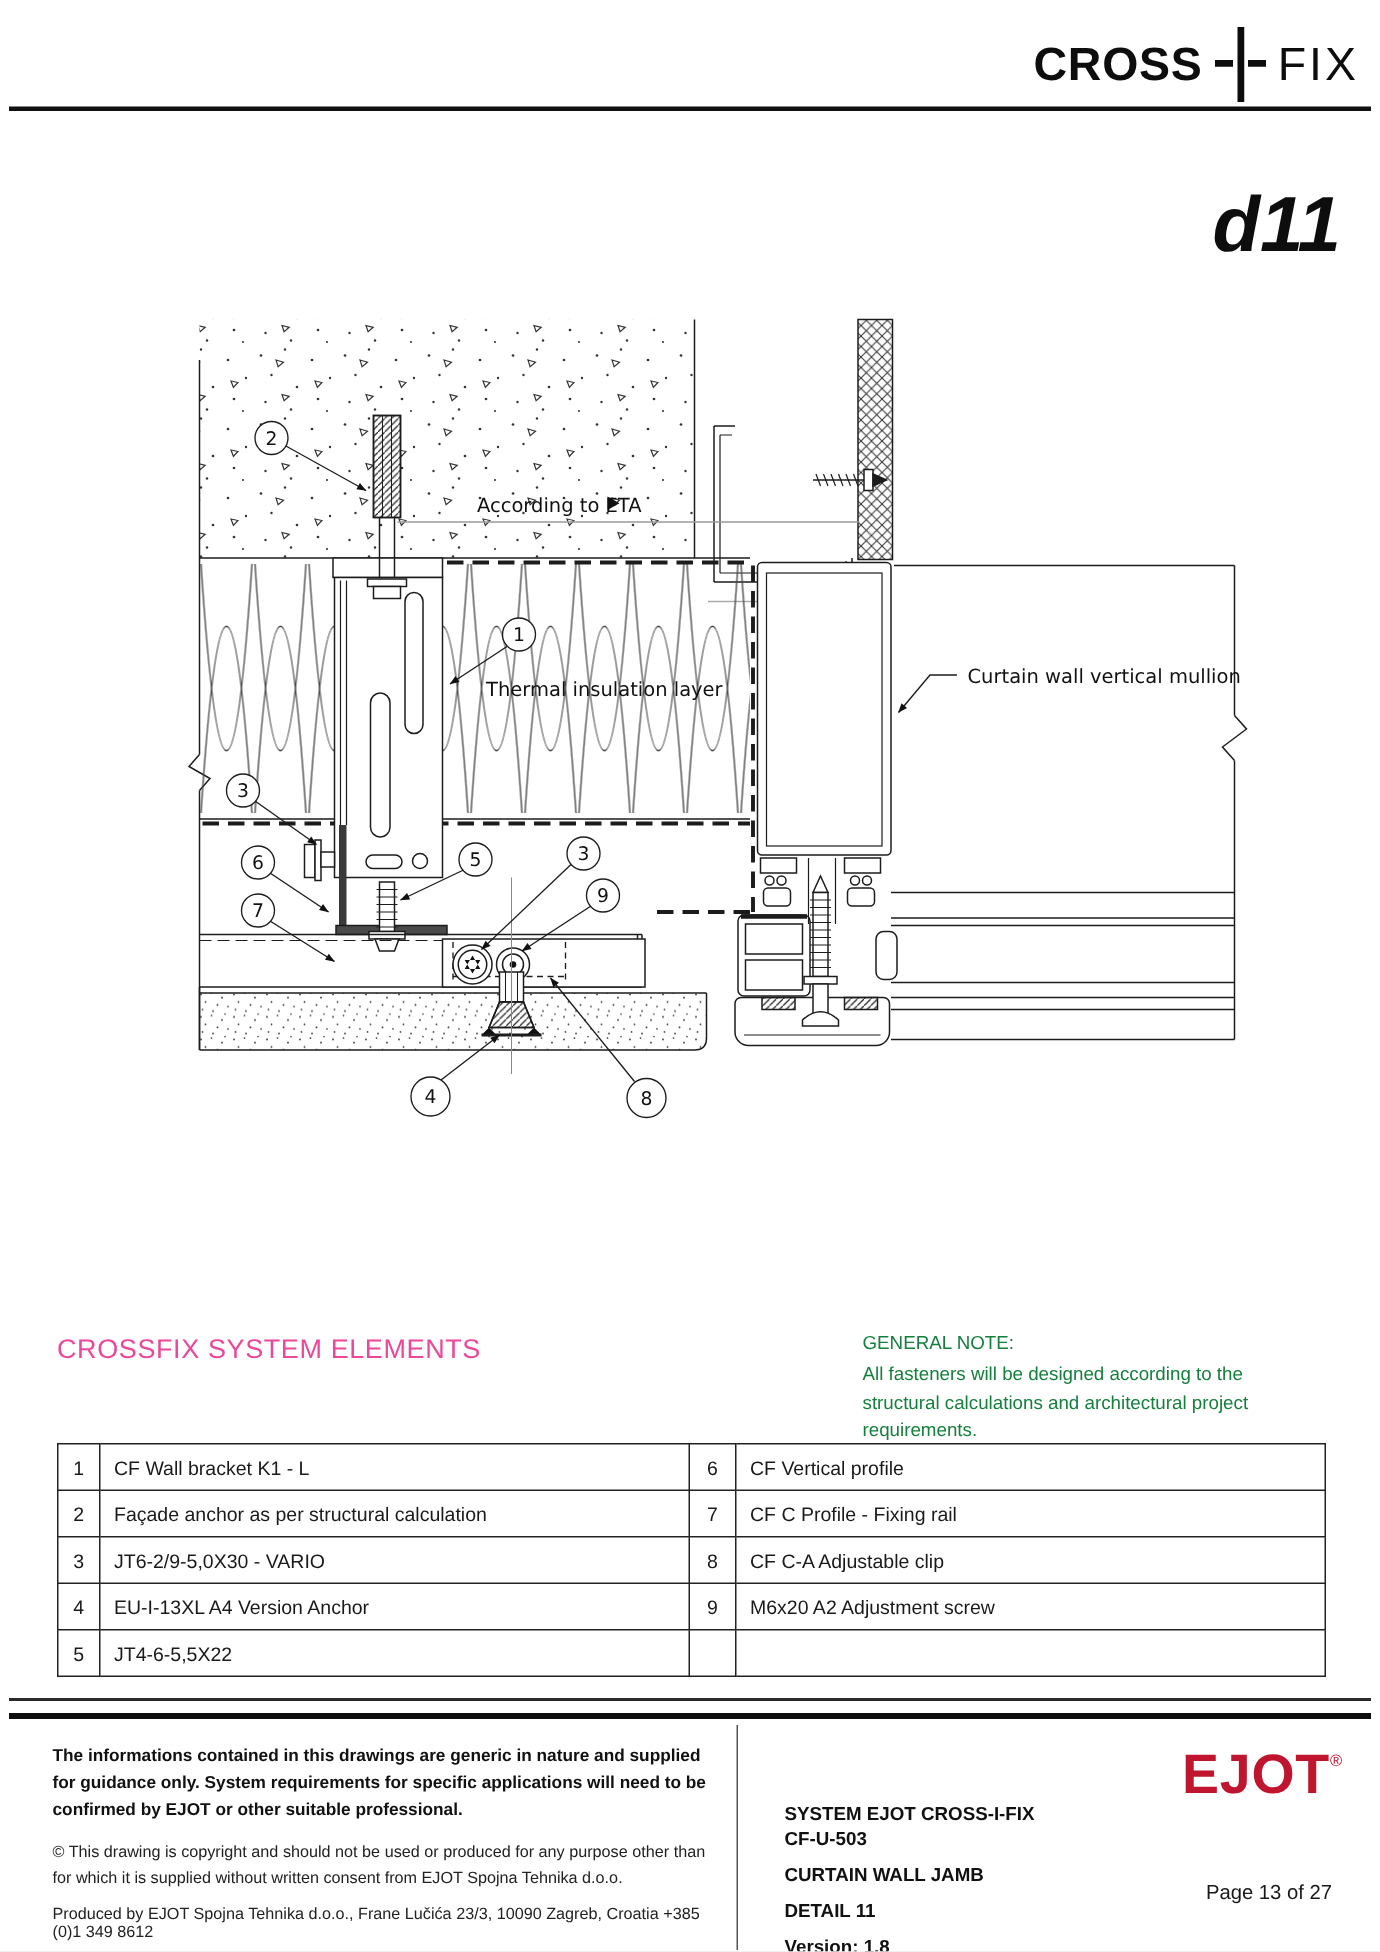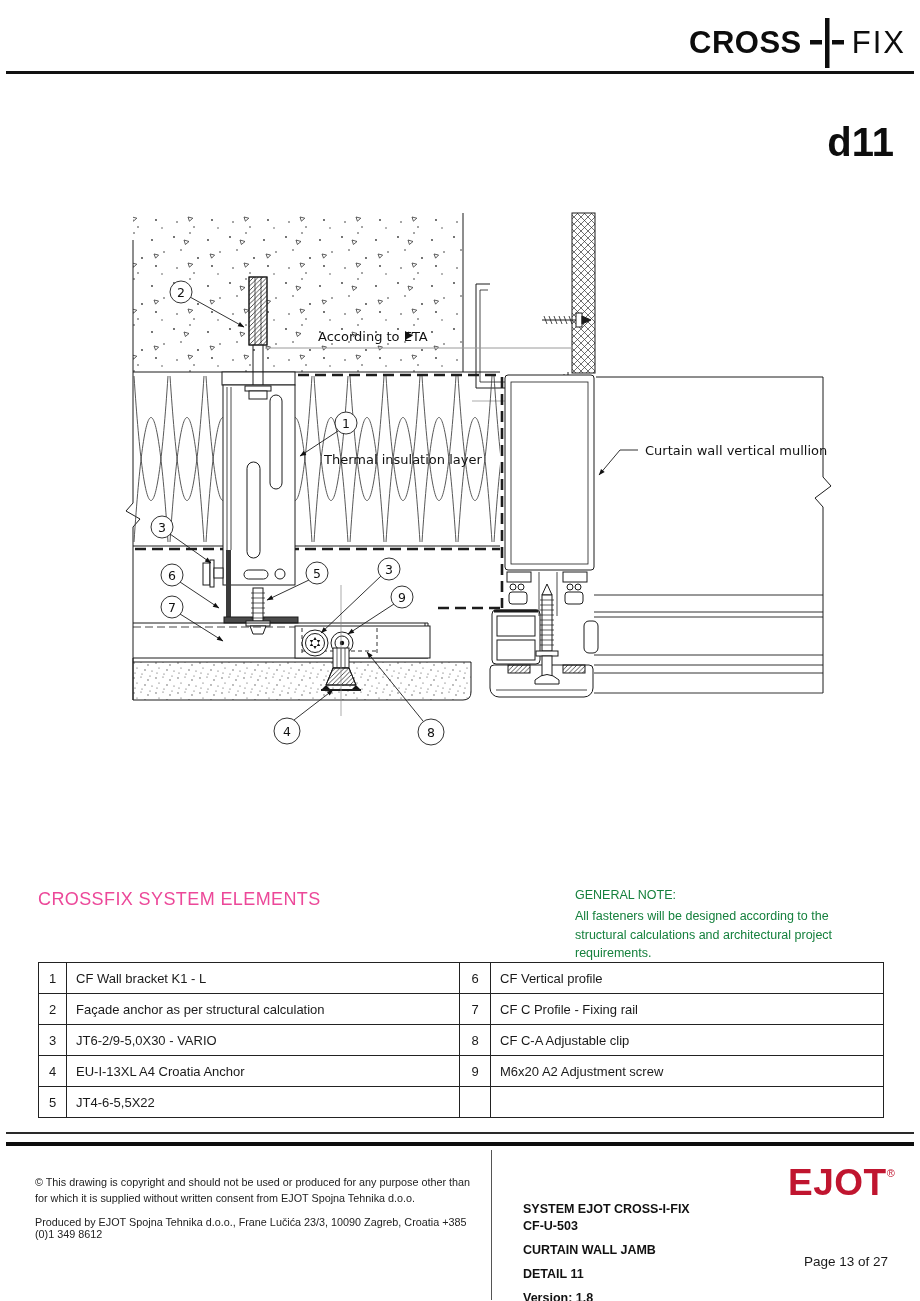--- a/index.html
+++ b/index.html
@@ -4,21 +4,21 @@
 <style>
   html,body{margin:0;padding:0;background:#e8e8e8;}
   .page{position:relative;width:920px;height:1301px;background:#fff;margin:0 auto;
         font-family:"Liberation Sans",sans-serif;color:#1a1a1a;overflow:hidden;}
   .abs{position:absolute;}
   
   .hdr-rule{top:71px;left:6px;right:6px;height:3px;background:#111;}
   .brand{top:18px;right:14px;display:flex;align-items:center;gap:6px;}
   .brand .cross{font-size:31px;font-weight:800;letter-spacing:.5px;color:#0d0d0d;}
   .brand .fix{font-size:31px;font-weight:400;letter-spacing:2px;color:#0d0d0d;}
-  .detail-code{top:120px;right:26px;font-size:40px;font-weight:700;color:#0d0d0d;}
+  .detail-code{top:120px;right:26px;font-size:52px;font-weight:700;color:#0d0d0d;font-style:italic;}
   
   .elements-title{left:38px;top:889px;font-size:18px;letter-spacing:.4px;color:#ec4899;}
   .gen-note{left:575px;top:886px;width:308px;font-size:12.5px;line-height:1.5;color:#15803d;}
   .gen-note .t{margin-bottom:2px;}
   
   table.sys{position:absolute;left:38px;top:962px;width:846px;border-collapse:collapse;
             font-size:13px;color:#1a1a1a;table-layout:fixed;}
   table.sys td{border:1.6px solid #222;height:30px;padding:0 0 0 9px;vertical-align:middle;}
   table.sys td.num{width:27px;text-align:center;padding:0;}
   table.sys td.num2{width:30px;text-align:center;padding:0;}
@@ -319,21 +319,21 @@
       <td>CF C Profile - Fixing rail</td>
     </tr>
     <tr>
       <td class="num">3</td>
       <td>JT6-2/9-5,0X30 - VARIO</td>
       <td class="num2">8</td>
       <td>CF C-A  Adjustable clip</td>
     </tr>
     <tr>
       <td class="num">4</td>
-      <td>EU-I-13XL A4 Croatia Anchor</td>
+      <td>EU-I-13XL A4 Version Anchor</td>
       <td class="num2">9</td>
       <td>M6x20 A2  Adjustment screw</td>
     </tr>
     <tr>
       <td class="num">5</td>
       <td>JT4-6-5,5X22</td>
       <td class="num2"></td>
       <td></td>
     </tr>
   </tbody>
@@ -342,20 +342,21 @@
   <div class="abs gen-note">
     <div class="t">GENERAL NOTE:</div>
     <div>All fasteners will be designed according to the structural calculations and architectural project requirements.</div>
   </div>
 
   <div class="abs ft-thin"></div>
   <div class="abs ft-thick"></div>
   <div class="abs ft-divider"></div>
 
   <div class="abs ft-left">
+    <div class="b">The informations contained in this drawings are generic in nature and supplied for guidance only. System requirements for specific applications will need to be confirmed by EJOT or other suitable professional.</div>
     <div class="c">© This drawing is copyright and should not be used or produced for any purpose other than for which it is supplied without written consent from EJOT Spojna Tehnika d.o.o.</div>
     <div class="p">Produced by EJOT Spojna Tehnika d.o.o., Frane Lučića 23/3, 10090 Zagreb, Croatia +385 (0)1 349 8612</div>
   </div>
 
   <div class="abs ft-mid">
     <div>SYSTEM EJOT CROSS-I-FIX</div>
     <div>CF-U-503</div>
     <div class="gap">CURTAIN WALL JAMB</div>
     <div class="gap">DETAIL 11</div>
     <div class="gap">Version: 1.8</div>

